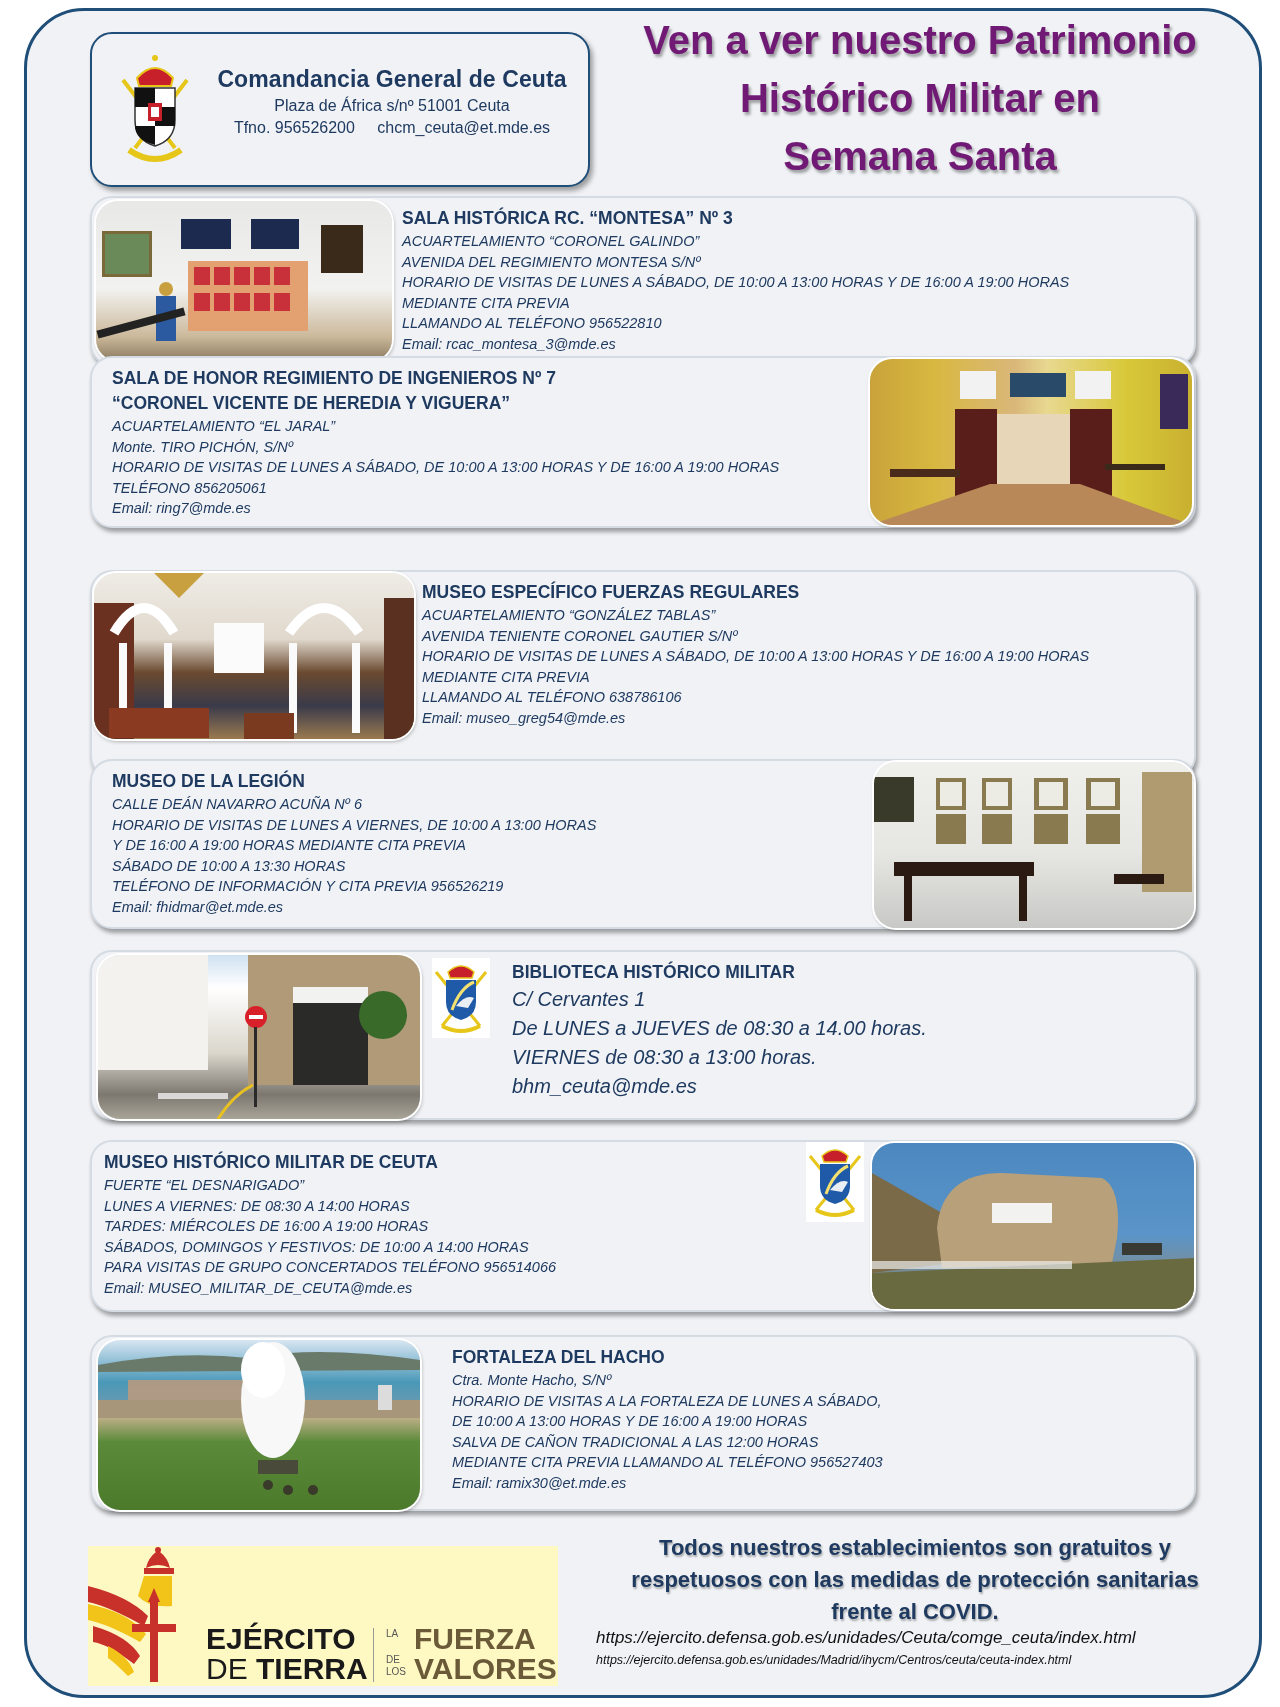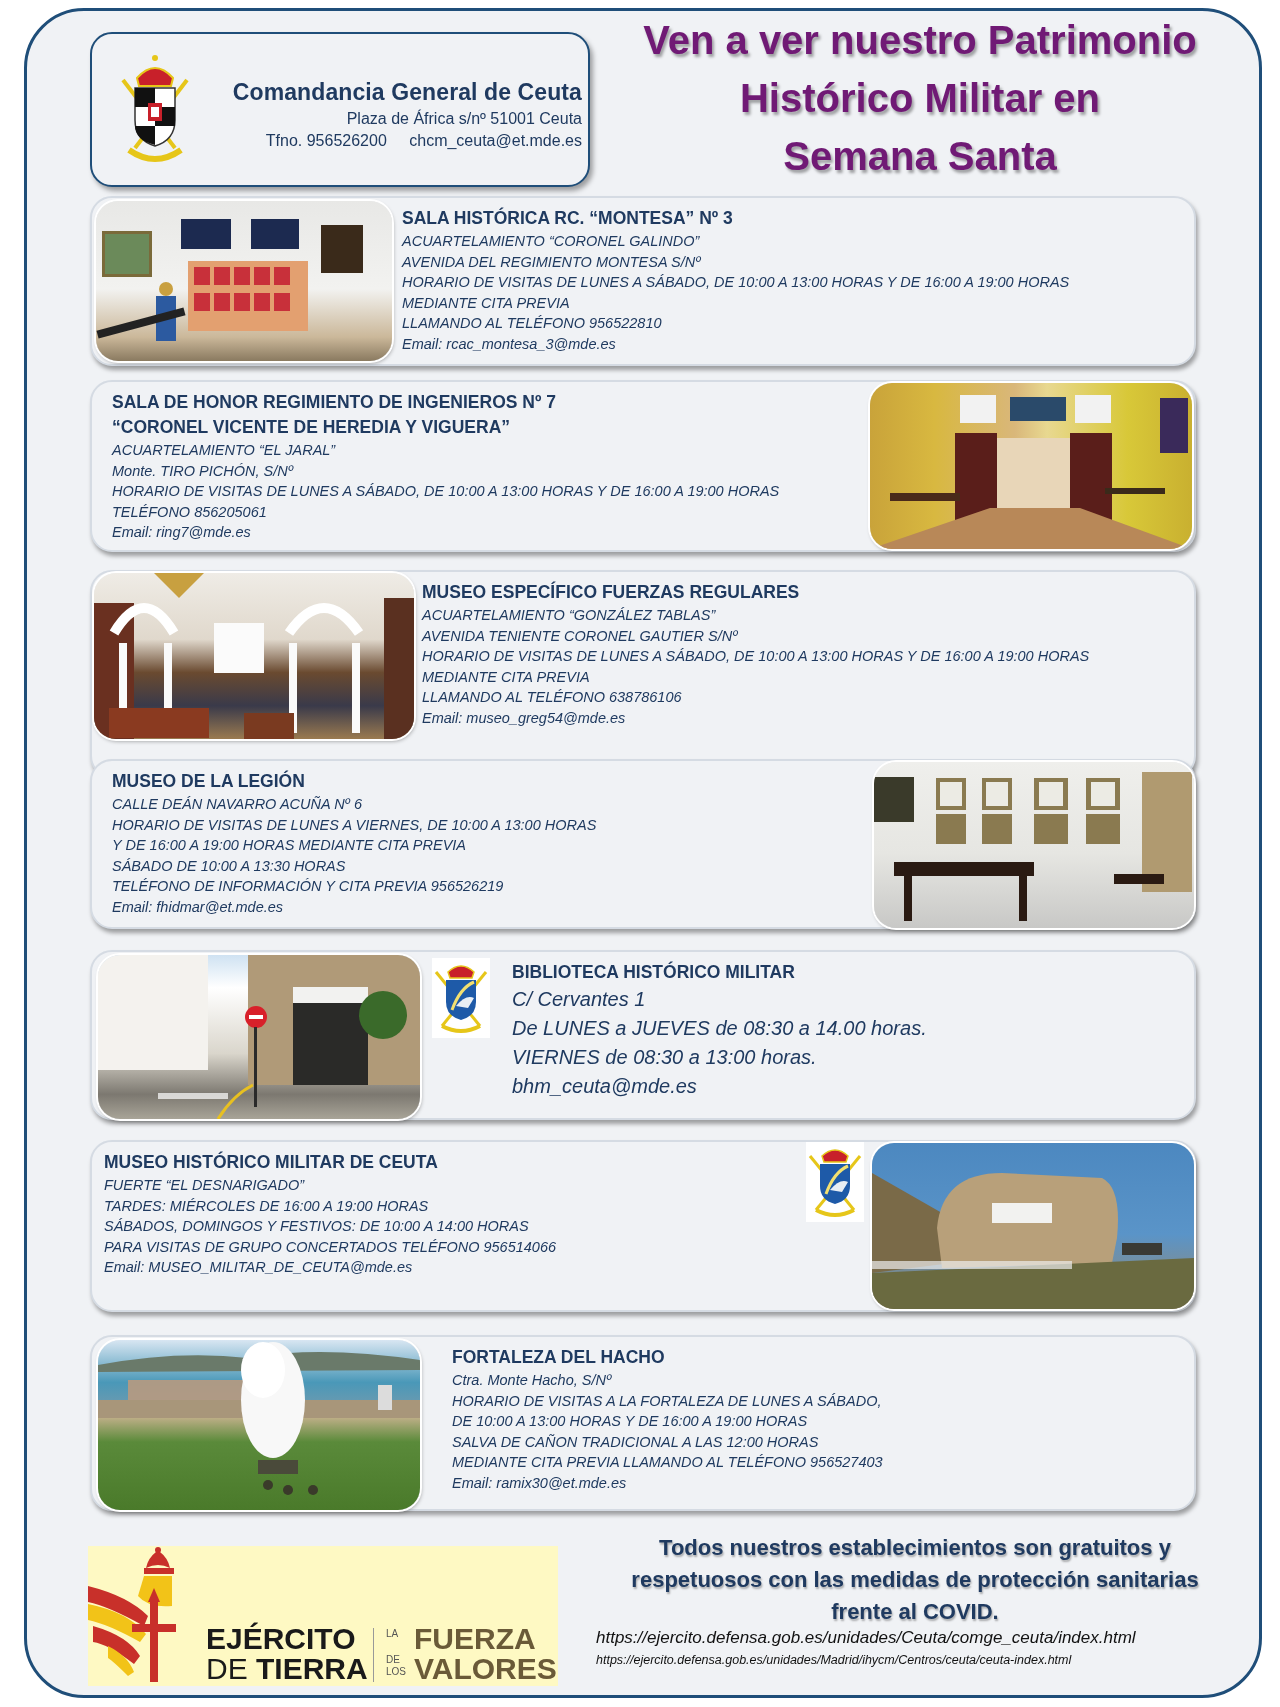--- a/index.html
+++ b/index.html
@@ -12,21 +12,21 @@
       background: #f0f2f5;
     }
 
     
     .org-box {
       position: absolute; left: 90px; top: 32px; width: 500px; height: 155px;
       border: 2px solid #1f4e79; border-radius: 22px; background: #f0f2f5;
       box-shadow: 3px 4px 5px rgba(0,0,0,0.35);
     }
     .org-crest { position: absolute; left: 25px; top: 16px; width: 76px; height: 115px; }
-    .org-text { position: absolute; left: 110px; top: 45px; width: 380px; text-align: right; }
+    .org-text { position: absolute; left: 110px; top: 32px; width: 380px; text-align: center; }
     .org-name { font-size: 23px; font-weight: bold; color: #1f3a60; letter-spacing: 0.1px; }
     .org-line { font-size: 16px; color: #1f3a60; margin-top: 4px; }
     .org-line span + span { margin-left: 18px; }
 
     .main-title {
       position: absolute; left: 610px; top: 11px; width: 620px; text-align: center;
       font-size: 40px; font-weight: bold; color: #701a75; line-height: 58px;
       text-shadow: 2px 3px 3px rgba(0,0,0,0.35);
     }
 
@@ -129,21 +129,21 @@
     <div class="c-title">SALA HISTÓRICA RC. “MONTESA” Nº 3</div>
     <div class="c-line">ACUARTELAMIENTO “CORONEL GALINDO”</div>
     <div class="c-line">AVENIDA DEL REGIMIENTO  MONTESA S/Nº</div>
     <div class="c-line">HORARIO DE VISITAS DE LUNES A SÁBADO, DE 10:00 A 13:00 HORAS Y DE 16:00 A 19:00 HORAS</div>
     <div class="c-line">MEDIANTE CITA PREVIA</div>
     <div class="c-line">LLAMANDO AL TELÉFONO  956522810</div>
     <div class="c-line">Email:  rcac_montesa_3@mde.es</div>
   </div>
 </div>
 
-<div class="card" style="top:380px;height:172px;">
+<div class="card" style="top:356px;height:172px;">
   <div class="card-text" style="left:20px;top:8px;width:810px;">
     <div class="c-title">SALA DE HONOR REGIMIENTO DE INGENIEROS Nº 7</div>
     <div class="c-title">“CORONEL VICENTE DE HEREDIA Y VIGUERA”</div>
     <div class="c-line">ACUARTELAMIENTO  “EL JARAL”</div>
     <div class="c-line">Monte. TIRO PICHÓN, S/Nº</div>
     <div class="c-line">HORARIO DE VISITAS DE LUNES A SÁBADO, DE 10:00 A 13:00 HORAS Y DE 16:00 A 19:00 HORAS</div>
     <div class="c-line">TELÉFONO  856205061</div>
     <div class="c-line">Email: ring7@mde.es</div>
   </div>
   <div class="photo" style="left:778px;top:1px;width:322px;height:166px;background:linear-gradient(90deg,#c9a33a 0%,#d8b840 20%,#d9b77a 45%,#e8d890 55%,#d8c838 80%,#c9b030 100%);">
@@ -260,20 +260,21 @@
     <div class="c-line big">De LUNES a JUEVES de 08:30 a 14.00 horas.</div>
     <div class="c-line big">VIERNES de 08:30 a 13:00 horas.</div>
     <div class="c-line big">bhm_ceuta@mde.es</div>
   </div>
 </div>
 
 <div class="card" style="top:1140px;height:172px;">
   <div class="card-text" style="left:12px;top:8px;width:770px;">
     <div class="c-title">MUSEO HISTÓRICO MILITAR DE CEUTA</div>
     <div class="c-line">FUERTE “EL DESNARIGADO”</div>
+    <div class="c-line">LUNES A VIERNES: DE 08:30 A 14:00 HORAS</div>
     <div class="c-line">TARDES: MIÉRCOLES DE 16:00 A 19:00 HORAS</div>
     <div class="c-line">SÁBADOS, DOMINGOS Y FESTIVOS: DE 10:00 A 14:00 HORAS</div>
     <div class="c-line">PARA VISITAS DE GRUPO CONCERTADOS TELÉFONO 956514066</div>
     <div class="c-line">Email: MUSEO_MILITAR_DE_CEUTA@mde.es</div>
   </div>
   <div class="badge" style="left:714px;top:0px;">
     <svg width="58" height="80" viewBox="0 0 58 80">
       <line x1="4" y1="14" x2="48" y2="68" stroke="#e6c619" stroke-width="3"></line>
       <line x1="54" y1="14" x2="10" y2="68" stroke="#e6c619" stroke-width="3"></line>
       <path d="M16 14 Q29 2 42 14 L40 20 L18 20 Z" fill="#c8202a" stroke="#e6c619" stroke-width="1.5"></path>

